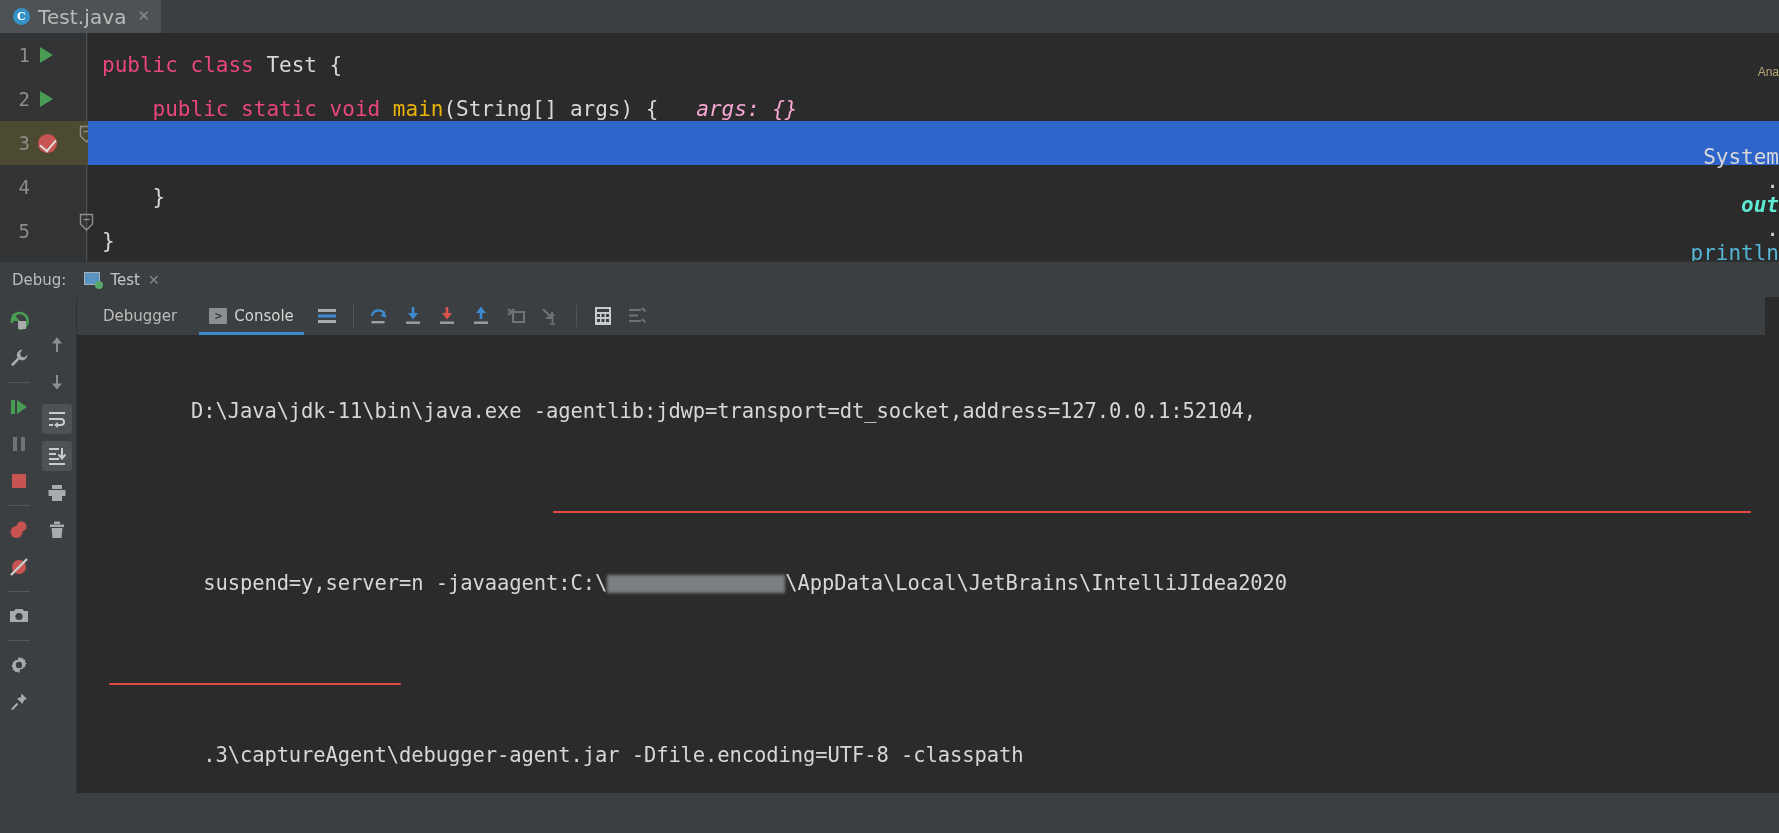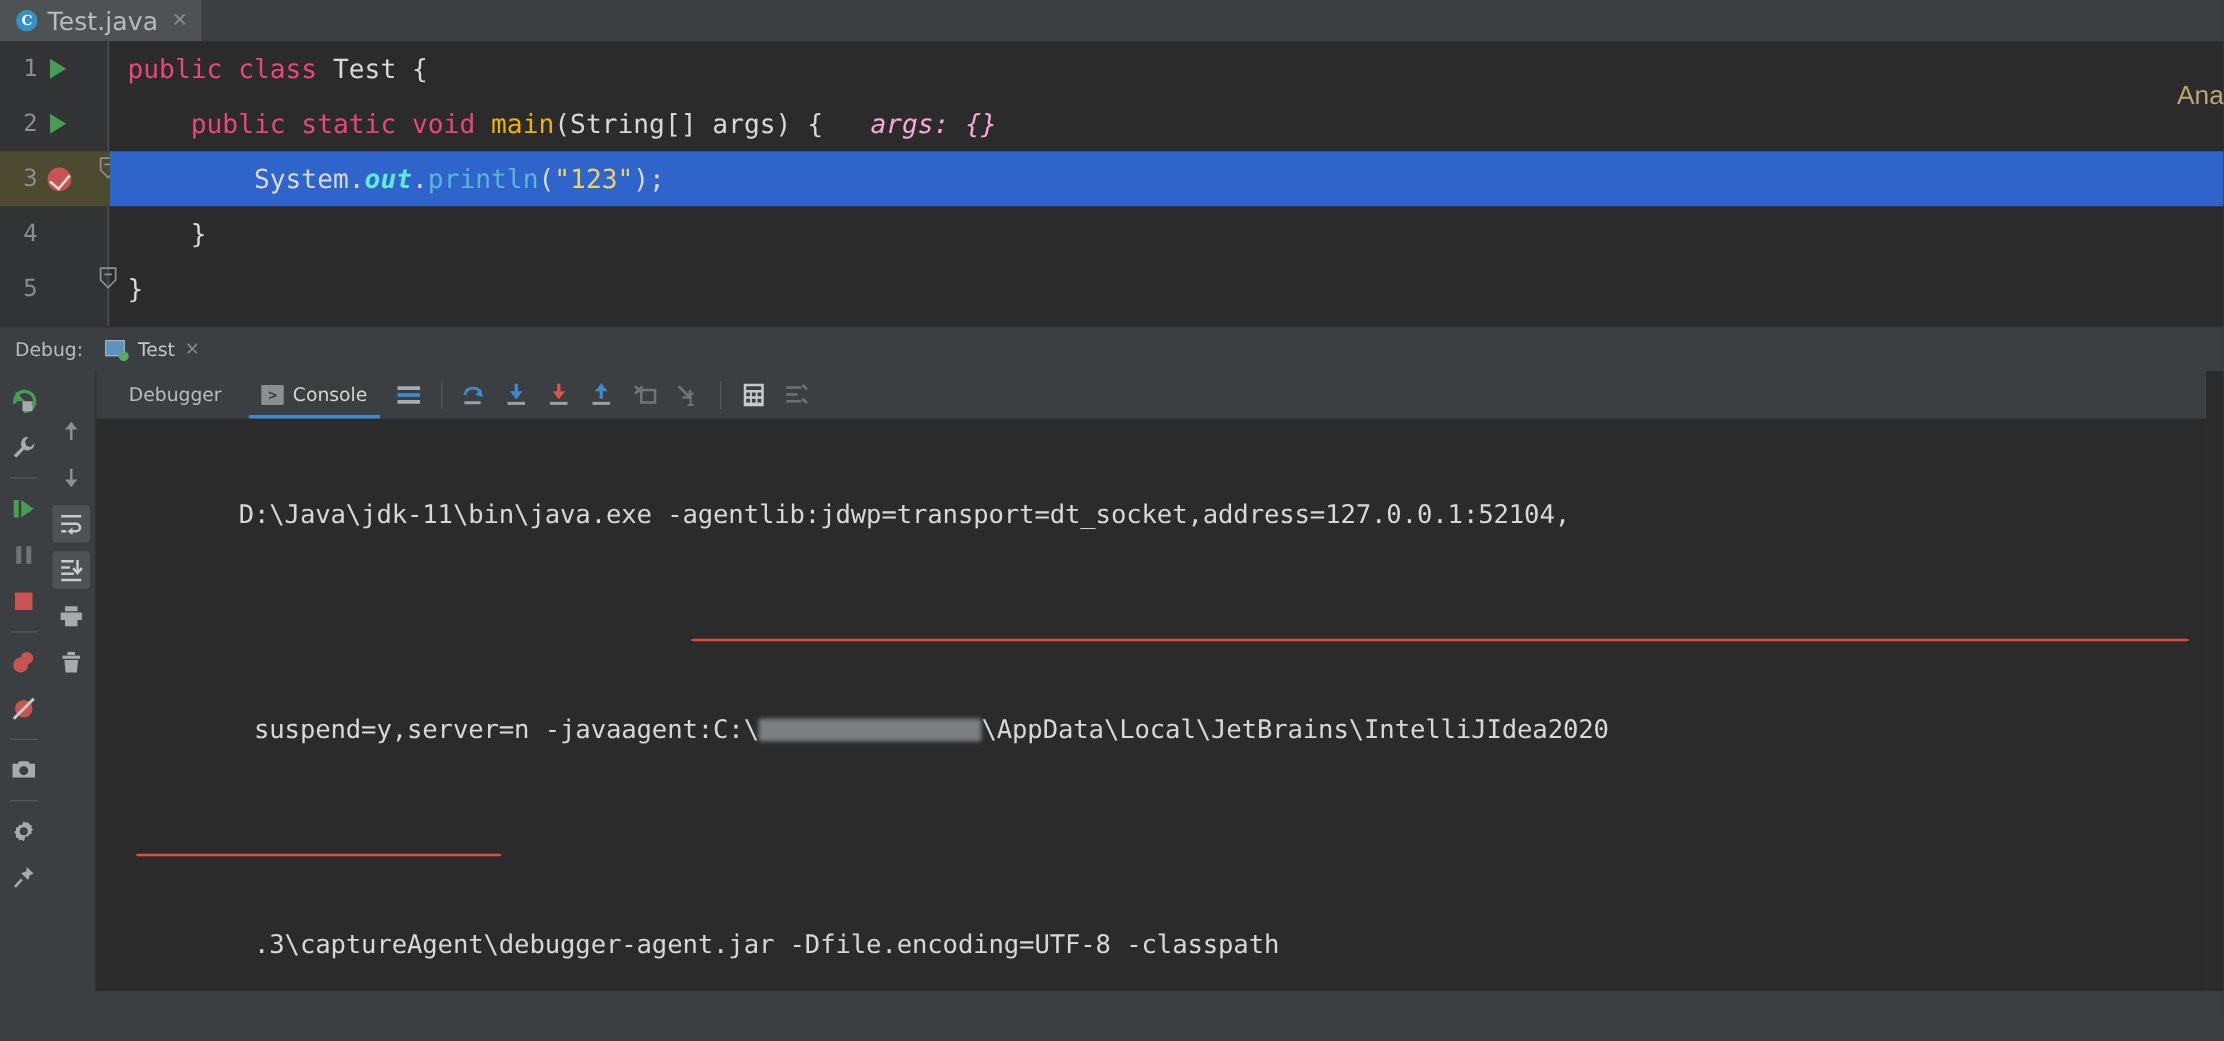--- a/index.html
+++ b/index.html
@@ -115,42 +115,42 @@
 
   .code {
     flex: 1;
     position: relative;
     font-family: "DejaVu Sans Mono", monospace;
     font-size: 21px;
   }
   .code-line {
     height: 44px;
     display: flex;
-    align-items: center;
+    align-items: flex-end;
     padding-left: 14px;
     white-space: pre;
   }
-  .code-line.exec { background: #2f65ca; }
+  .code-line.exec { background: #2f65ca; flex-direction: column; }
   .kw2 { color: #e8467c; }
   .plain { color: #d8d8d8; }
   .meth { color: #eab308; }
   .field { color: #5eead4; font-style: italic; font-weight: bold; }
   .call { color: #56b6d8; }
   .str { color: #e8d36a; }
   .punc { color: #d8d8d8; }
   .hint {
     color: #f9a8d4;
     font-style: italic;
   }
   .inspect-badge {
     position: absolute;
     right: 0; top: 32px;
     color: #b8a676;
     font-family: "Liberation Sans", sans-serif;
-    font-size: 21px;
+    font-size: 12px;
   }
 
   
   .debug-header {
     height: 36px;
     background: #3c3f41;
     display: flex;
     align-items: center;
     padding-left: 12px;
     gap: 18px;

